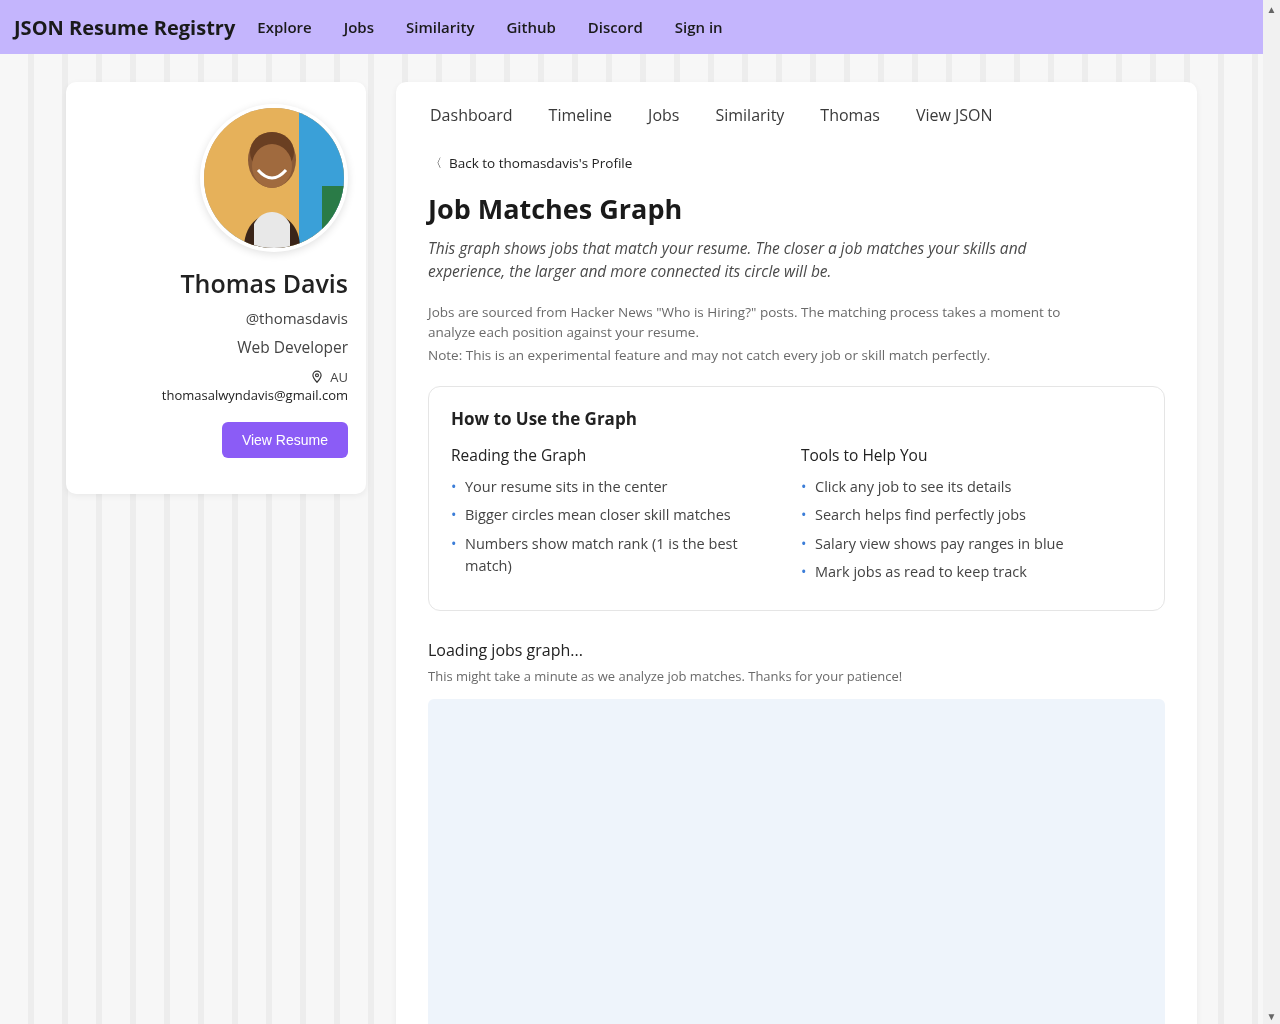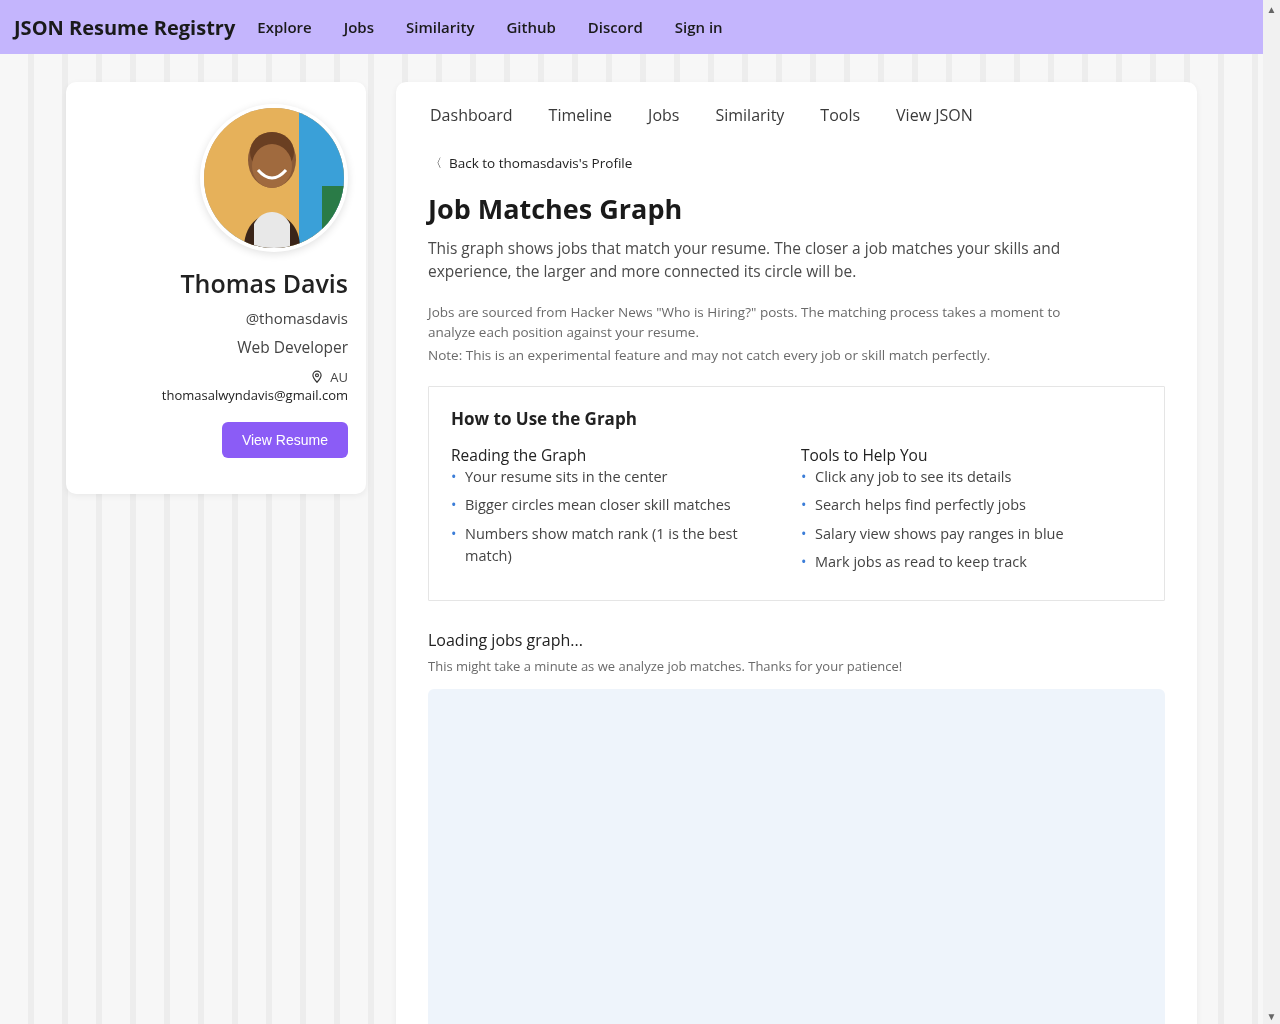--- a/index.html
+++ b/index.html
@@ -23,27 +23,27 @@
     .loc-row { display: flex; align-items: center; gap: 6px; margin-top: 10px; font-size: 13px; color: #444; }
     .loc-icon { width: 14px; height: 14px; }
     .email { font-size: 13px; color: #222; margin-top: 0; }
     .view-resume { margin-top: 18px; background: #8b5cf6; color: #fff; border: none; border-radius: 6px; padding: 10px 20px; font-size: 14px; cursor: pointer; }
     .main-col { flex: 1; background: #fff; border-radius: 10px; box-shadow: 0 2px 6px rgba(0,0,0,0.06); padding: 22px 32px 0; min-height: 940px; }
     .subnav { display: flex; gap: 36px; margin-bottom: 24px; padding-left: 2px; }
     .subnav a { color: #3a3a3a; font-size: 16px; text-decoration: none; }
     .back-row { display: inline-flex; align-items: center; gap: 7px; font-size: 13.5px; color: #222; cursor: pointer; margin-left: 2px; margin-bottom: 18px; }
     .back-row .chev { font-size: 12px; color: #222; }
     h1.page-title { font-size: 27px; font-weight: 700; color: #1a1a1a; margin-bottom: 10px; }
-    .sub1 { font-size: 15.5px; color: #4a4a4a; line-height: 1.5; margin-bottom: 18px; max-width: 640px; }
+    .sub1 { font-size: 15.5px; color: #4a4a4a; line-height: 1.5; margin-bottom: 18px; max-width: 640px; font-style: italic; }
     .meta1 { font-size: 13.5px; color: #6a6a6a; line-height: 1.5; margin-bottom: 4px; max-width: 680px; }
     .meta2 { font-size: 13.5px; color: #6a6a6a; margin-bottom: 22px; }
-    .howto-box { border: 1px solid #e5e5e5; border-radius: 1px; padding: 20px 22px 20px; margin-bottom: 28px; }
+    .howto-box { border: 1px solid #e5e5e5; border-radius: 12px; padding: 20px 22px 20px; margin-bottom: 28px; }
     .howto-title { font-size: 17px; font-weight: 700; color: #222; margin-bottom: 14px; }
     .howto-cols { display: flex; gap: 60px; }
-    .howto-col h4 { font-size: 15.5px; font-weight: 500; color: #222; }
+    .howto-col h4 { font-size: 15.5px; font-weight: 500; color: #222; margin-bottom: 10px; }
     .howto-col ul { list-style: none; }
     .howto-col li { position: relative; padding-left: 14px; font-size: 14.5px; color: #444; line-height: 1.55; margin-bottom: 6px; max-width: 290px; }
     .howto-col li::before { content: "•"; position: absolute; left: 0; top: 0; color: #3b7dd8; }
     .loading-title { font-size: 16px; color: #222; margin-bottom: 6px; }
     .loading-sub { font-size: 13px; color: #6a6a6a; margin-bottom: 14px; }
     .graph-placeholder { width: 100%; height: 420px; background: #eef4fb; border-radius: 6px; }
   </style>
 </head>
 <body>
 
@@ -98,21 +98,21 @@
     <div class="email">thomasalwyndavis@gmail.com</div>
     <button class="view-resume">View Resume</button>
   </aside>
 
   <main class="main-col">
     <nav class="subnav">
       <a href="#">Dashboard</a>
       <a href="#">Timeline</a>
       <a href="#">Jobs</a>
       <a href="#">Similarity</a>
-      <a href="#">Tools</a>
+      <a href="#">Thomas</a>
       <a href="#">View JSON</a>
     </nav>
 
     <div class="back-row">
       <span class="chev">〈</span>
       <span>Back to thomasdavis's Profile</span>
     </div>
 
     <h1 class="page-title">Job Matches Graph</h1>
     <p class="sub1">This graph shows jobs that match your resume. The closer a job matches your skills and experience, the larger and more connected its circle will be.</p>

